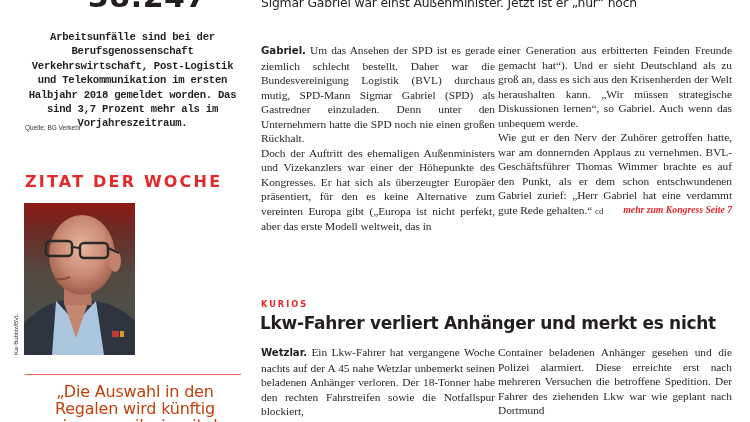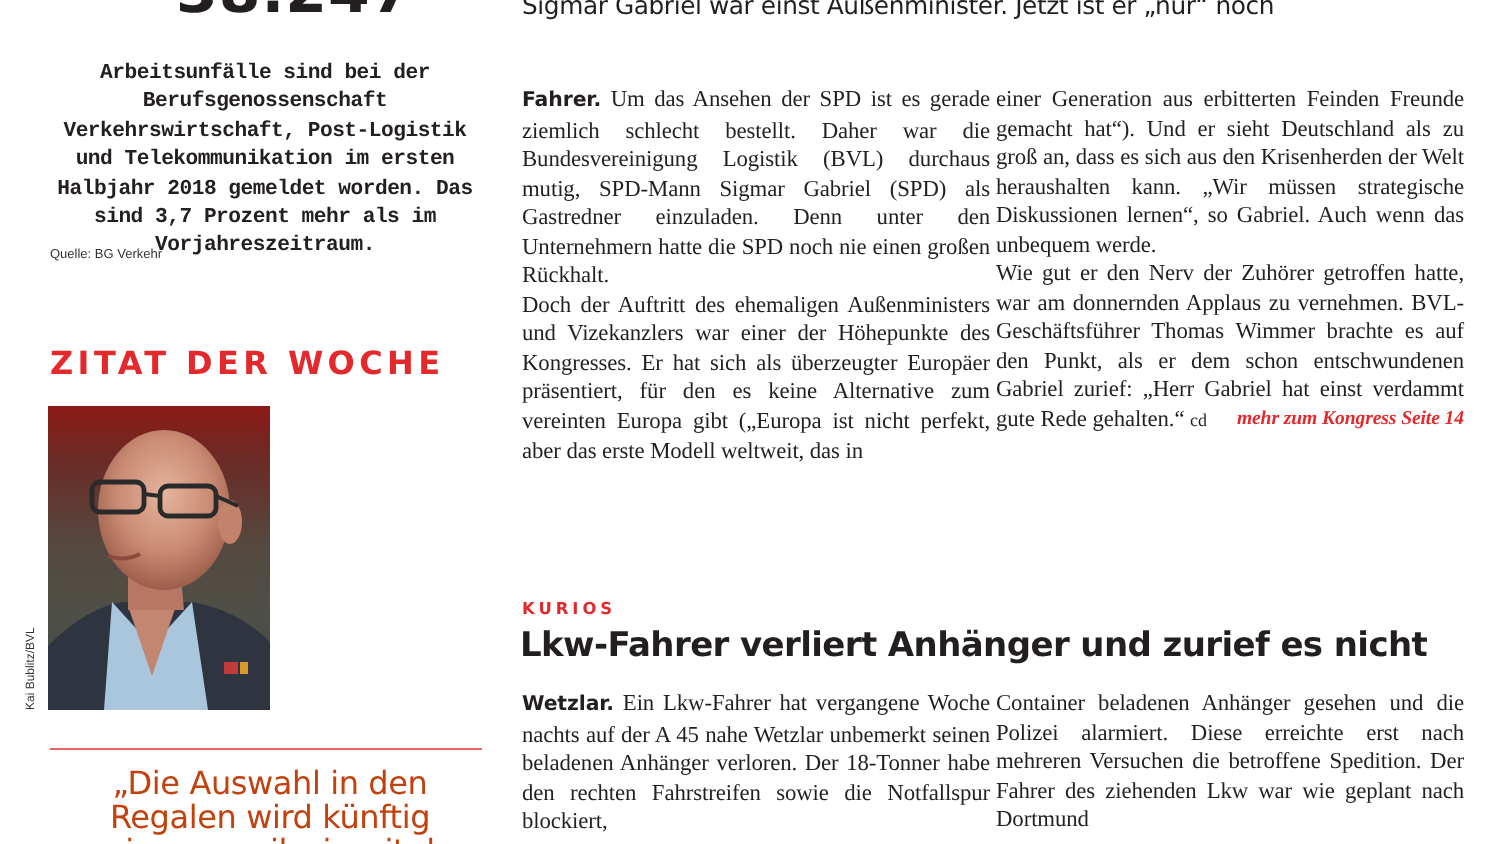--- a/index.html
+++ b/index.html
@@ -127,30 +127,30 @@
 <div class="photo-credit">Kai Bublitz/BVL</div>
 
 <div class="quote-rule"></div>
 <div class="quote-text">„Die Auswahl in den Regalen wird künftig geringer, weil wir mit der</div>
 
 <div class="teaser">
   <div>Sigmar Gabriel war einst Außenminister. Jetzt ist er „nur“ noch</div>
 </div>
 
 <div class="col col-1">
-  <p><span class="dateline">Fahrer.</span> <span>Um das Ansehen der SPD ist es gerade ziemlich schlecht bestellt. Daher war die Bundesvereinigung Logistik (BVL) durchaus mutig, SPD-Mann Sigmar Gabriel (SPD) als Gastredner einzuladen. Denn unter den Unternehmern hatte die SPD noch nie einen großen Rückhalt.</span></p>
+  <p><span class="dateline">Gabriel.</span> <span>Um das Ansehen der SPD ist es gerade ziemlich schlecht bestellt. Daher war die Bundesvereinigung Logistik (BVL) durchaus mutig, SPD-Mann Sigmar Gabriel (SPD) als Gastredner einzuladen. Denn unter den Unternehmern hatte die SPD noch nie einen großen Rückhalt.</span></p>
   <p>Doch der Auftritt des ehemaligen Außenministers und Vizekanzlers war einer der Höhepunkte des Kongresses. Er hat sich als überzeugter Europäer präsentiert, für den es keine Alternative zum vereinten Europa gibt („Europa ist nicht perfekt, aber das erste Modell weltweit, das in</p>
 </div>
 
 <div class="col col-2">
   <p>einer Generation aus erbitterten Feinden Freunde gemacht hat“). Und er sieht Deutschland als zu groß an, dass es sich aus den Krisenherden der Welt heraushalten kann. „Wir müssen strategische Diskussionen lernen“, so Gabriel. Auch wenn das unbequem werde.</p>
-  <p><span>Wie gut er den Nerv der Zuhörer getroffen hatte, war am donnernden Applaus zu vernehmen. BVL-Geschäftsführer Thomas Wimmer brachte es auf den Punkt, als er dem schon entschwundenen Gabriel zurief: „Herr Gabriel hat einst verdammt gute Rede gehalten.“</span> <span class="author">cd</span><span class="more-link">mehr zum Kongress Seite 14</span></p>
+  <p><span>Wie gut er den Nerv der Zuhörer getroffen hatte, war am donnernden Applaus zu vernehmen. BVL-Geschäftsführer Thomas Wimmer brachte es auf den Punkt, als er dem schon entschwundenen Gabriel zurief: „Herr Gabriel hat eine verdammt gute Rede gehalten.“</span> <span class="author">cd</span><span class="more-link">mehr zum Kongress Seite 7</span></p>
 </div>
 
 <div class="kicker">KURIOS</div>
-<div class="headline">Lkw-Fahrer verliert Anhänger und zurief es nicht</div>
+<div class="headline">Lkw-Fahrer verliert Anhänger und merkt es nicht</div>
 
 <div class="col col-b1">
   <p><span class="dateline">Wetzlar.</span> <span>Ein Lkw-Fahrer hat vergangene Woche nachts auf der A 45 nahe Wetzlar unbemerkt seinen beladenen Anhänger verloren. Der 18-Tonner habe den rechten Fahrstreifen sowie die Notfallspur blockiert,</span></p>
 </div>
 <div class="col col-b2">
   <p>Container beladenen Anhänger gesehen und die Polizei alarmiert. Diese erreichte erst nach mehreren Versuchen die betroffene Spedition. Der Fahrer des ziehenden Lkw war wie geplant nach Dortmund</p>
 </div>
 
 </body></html>

